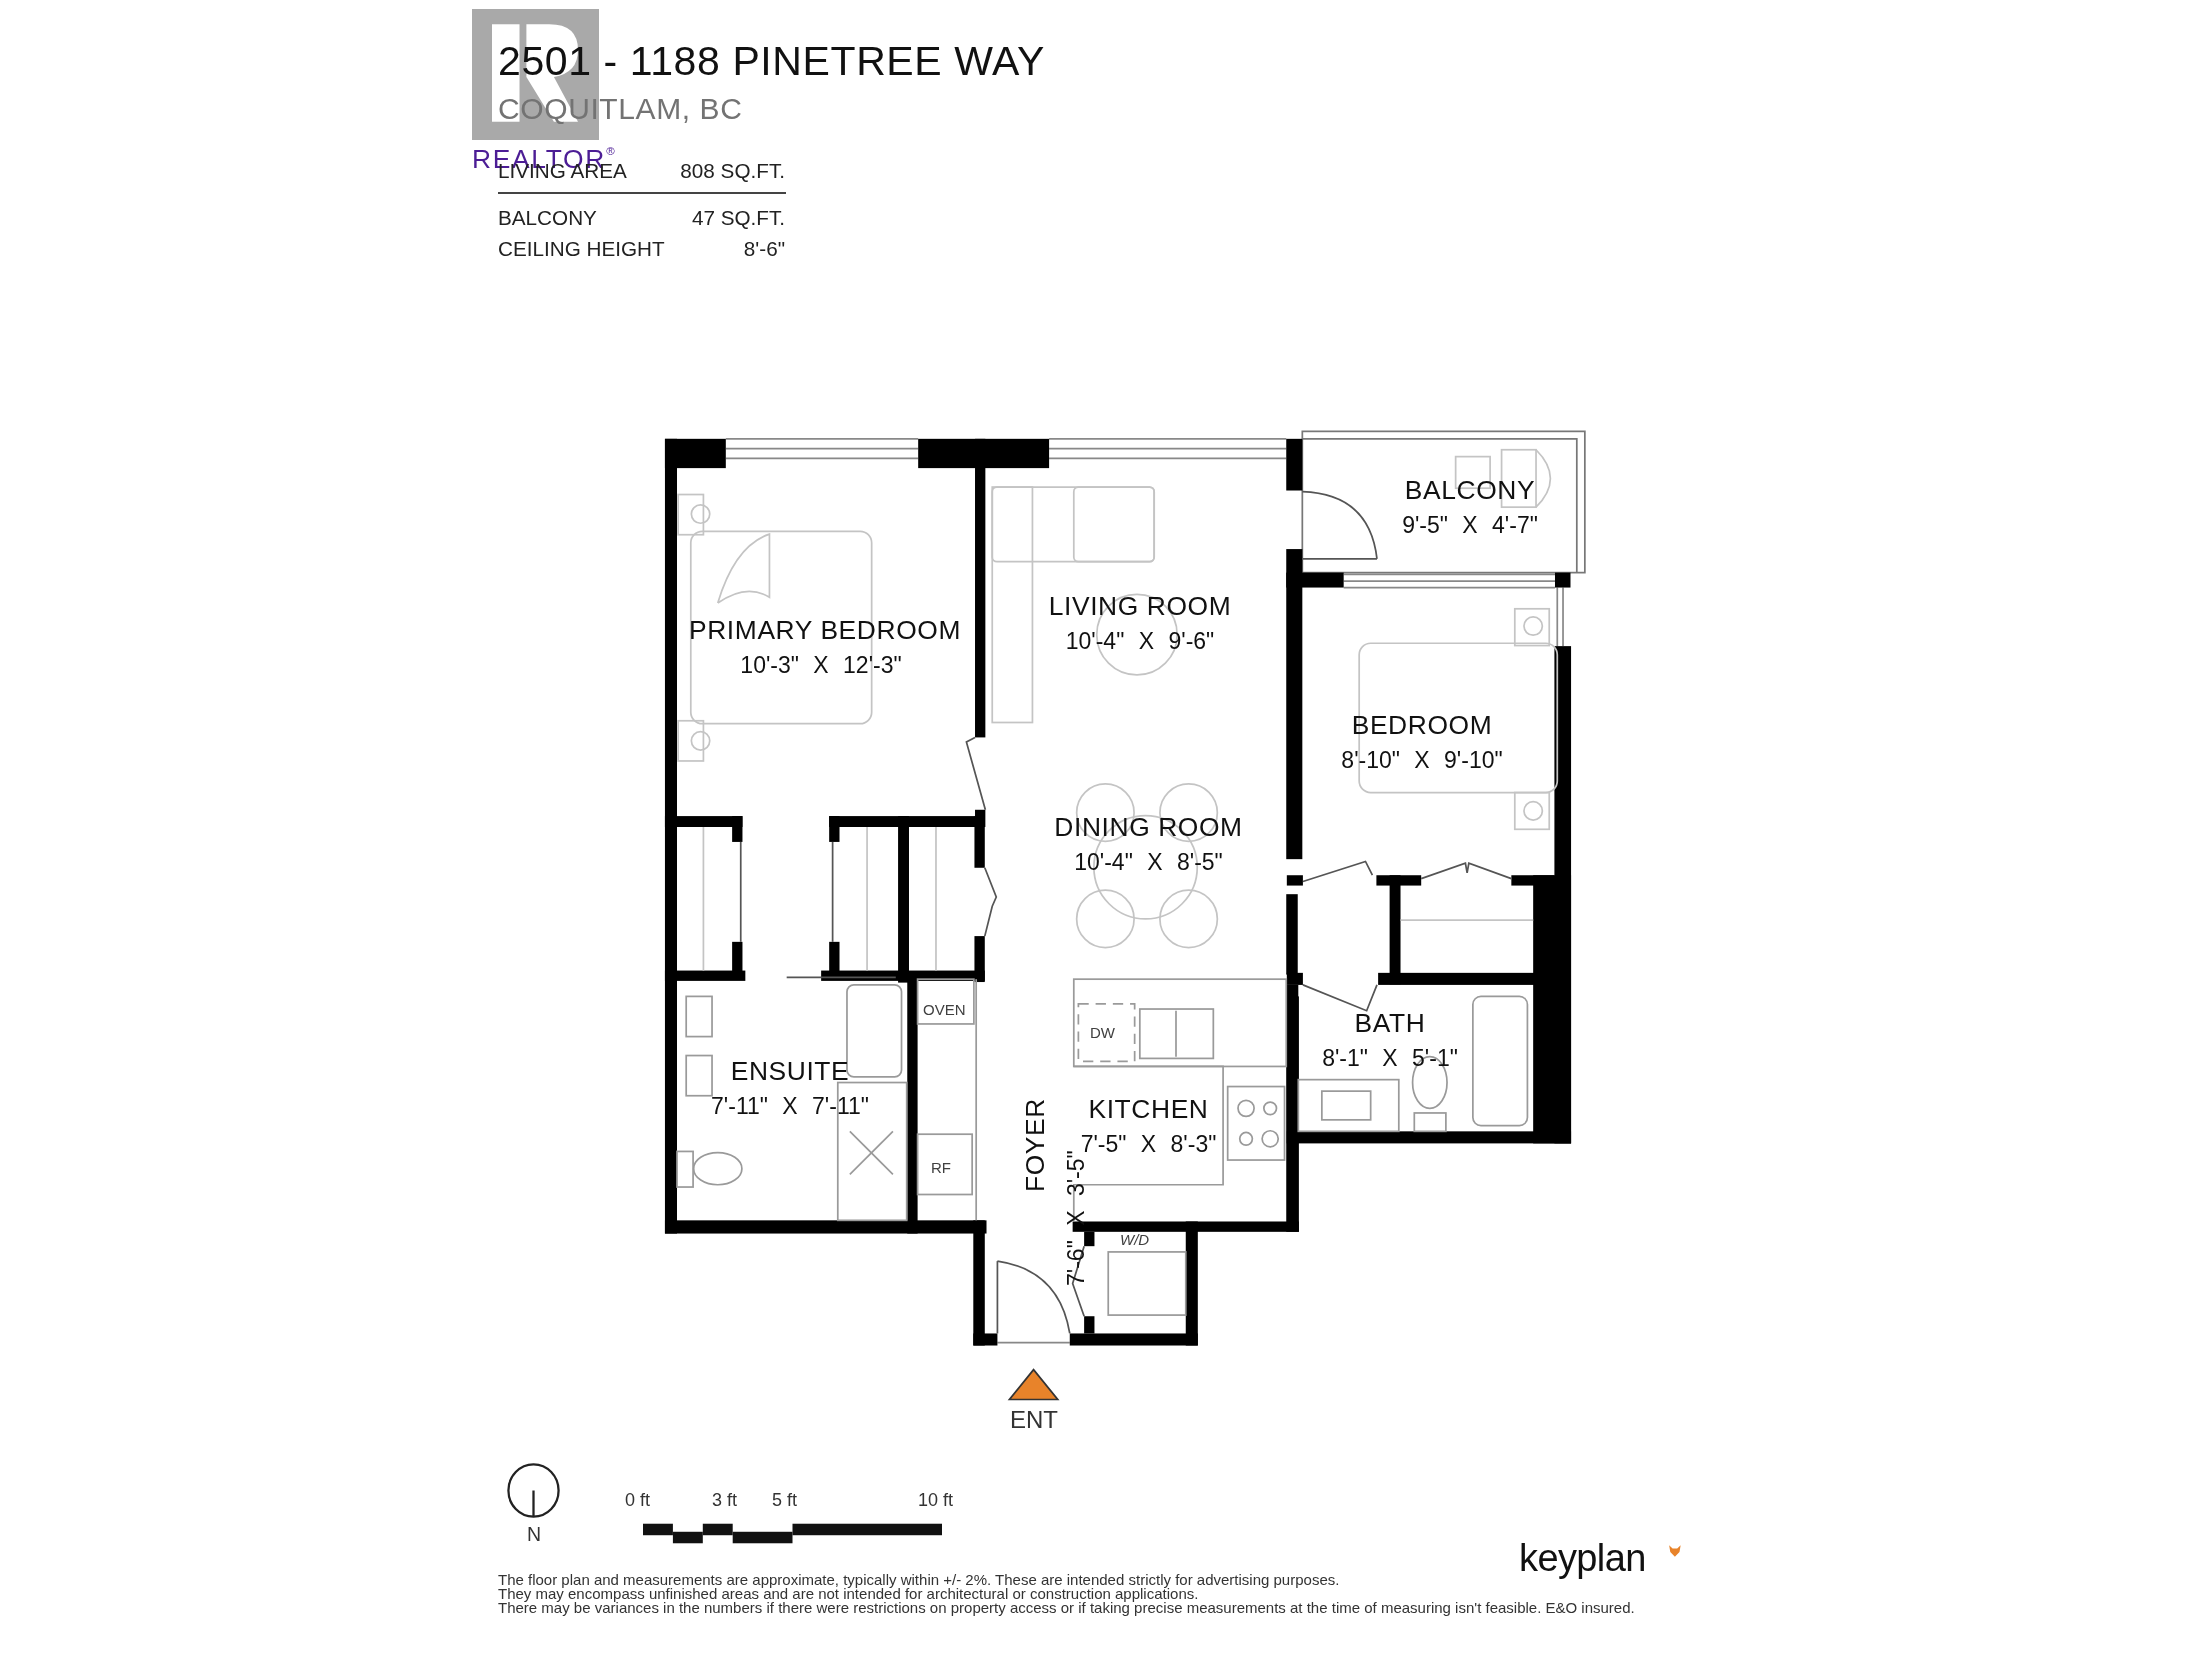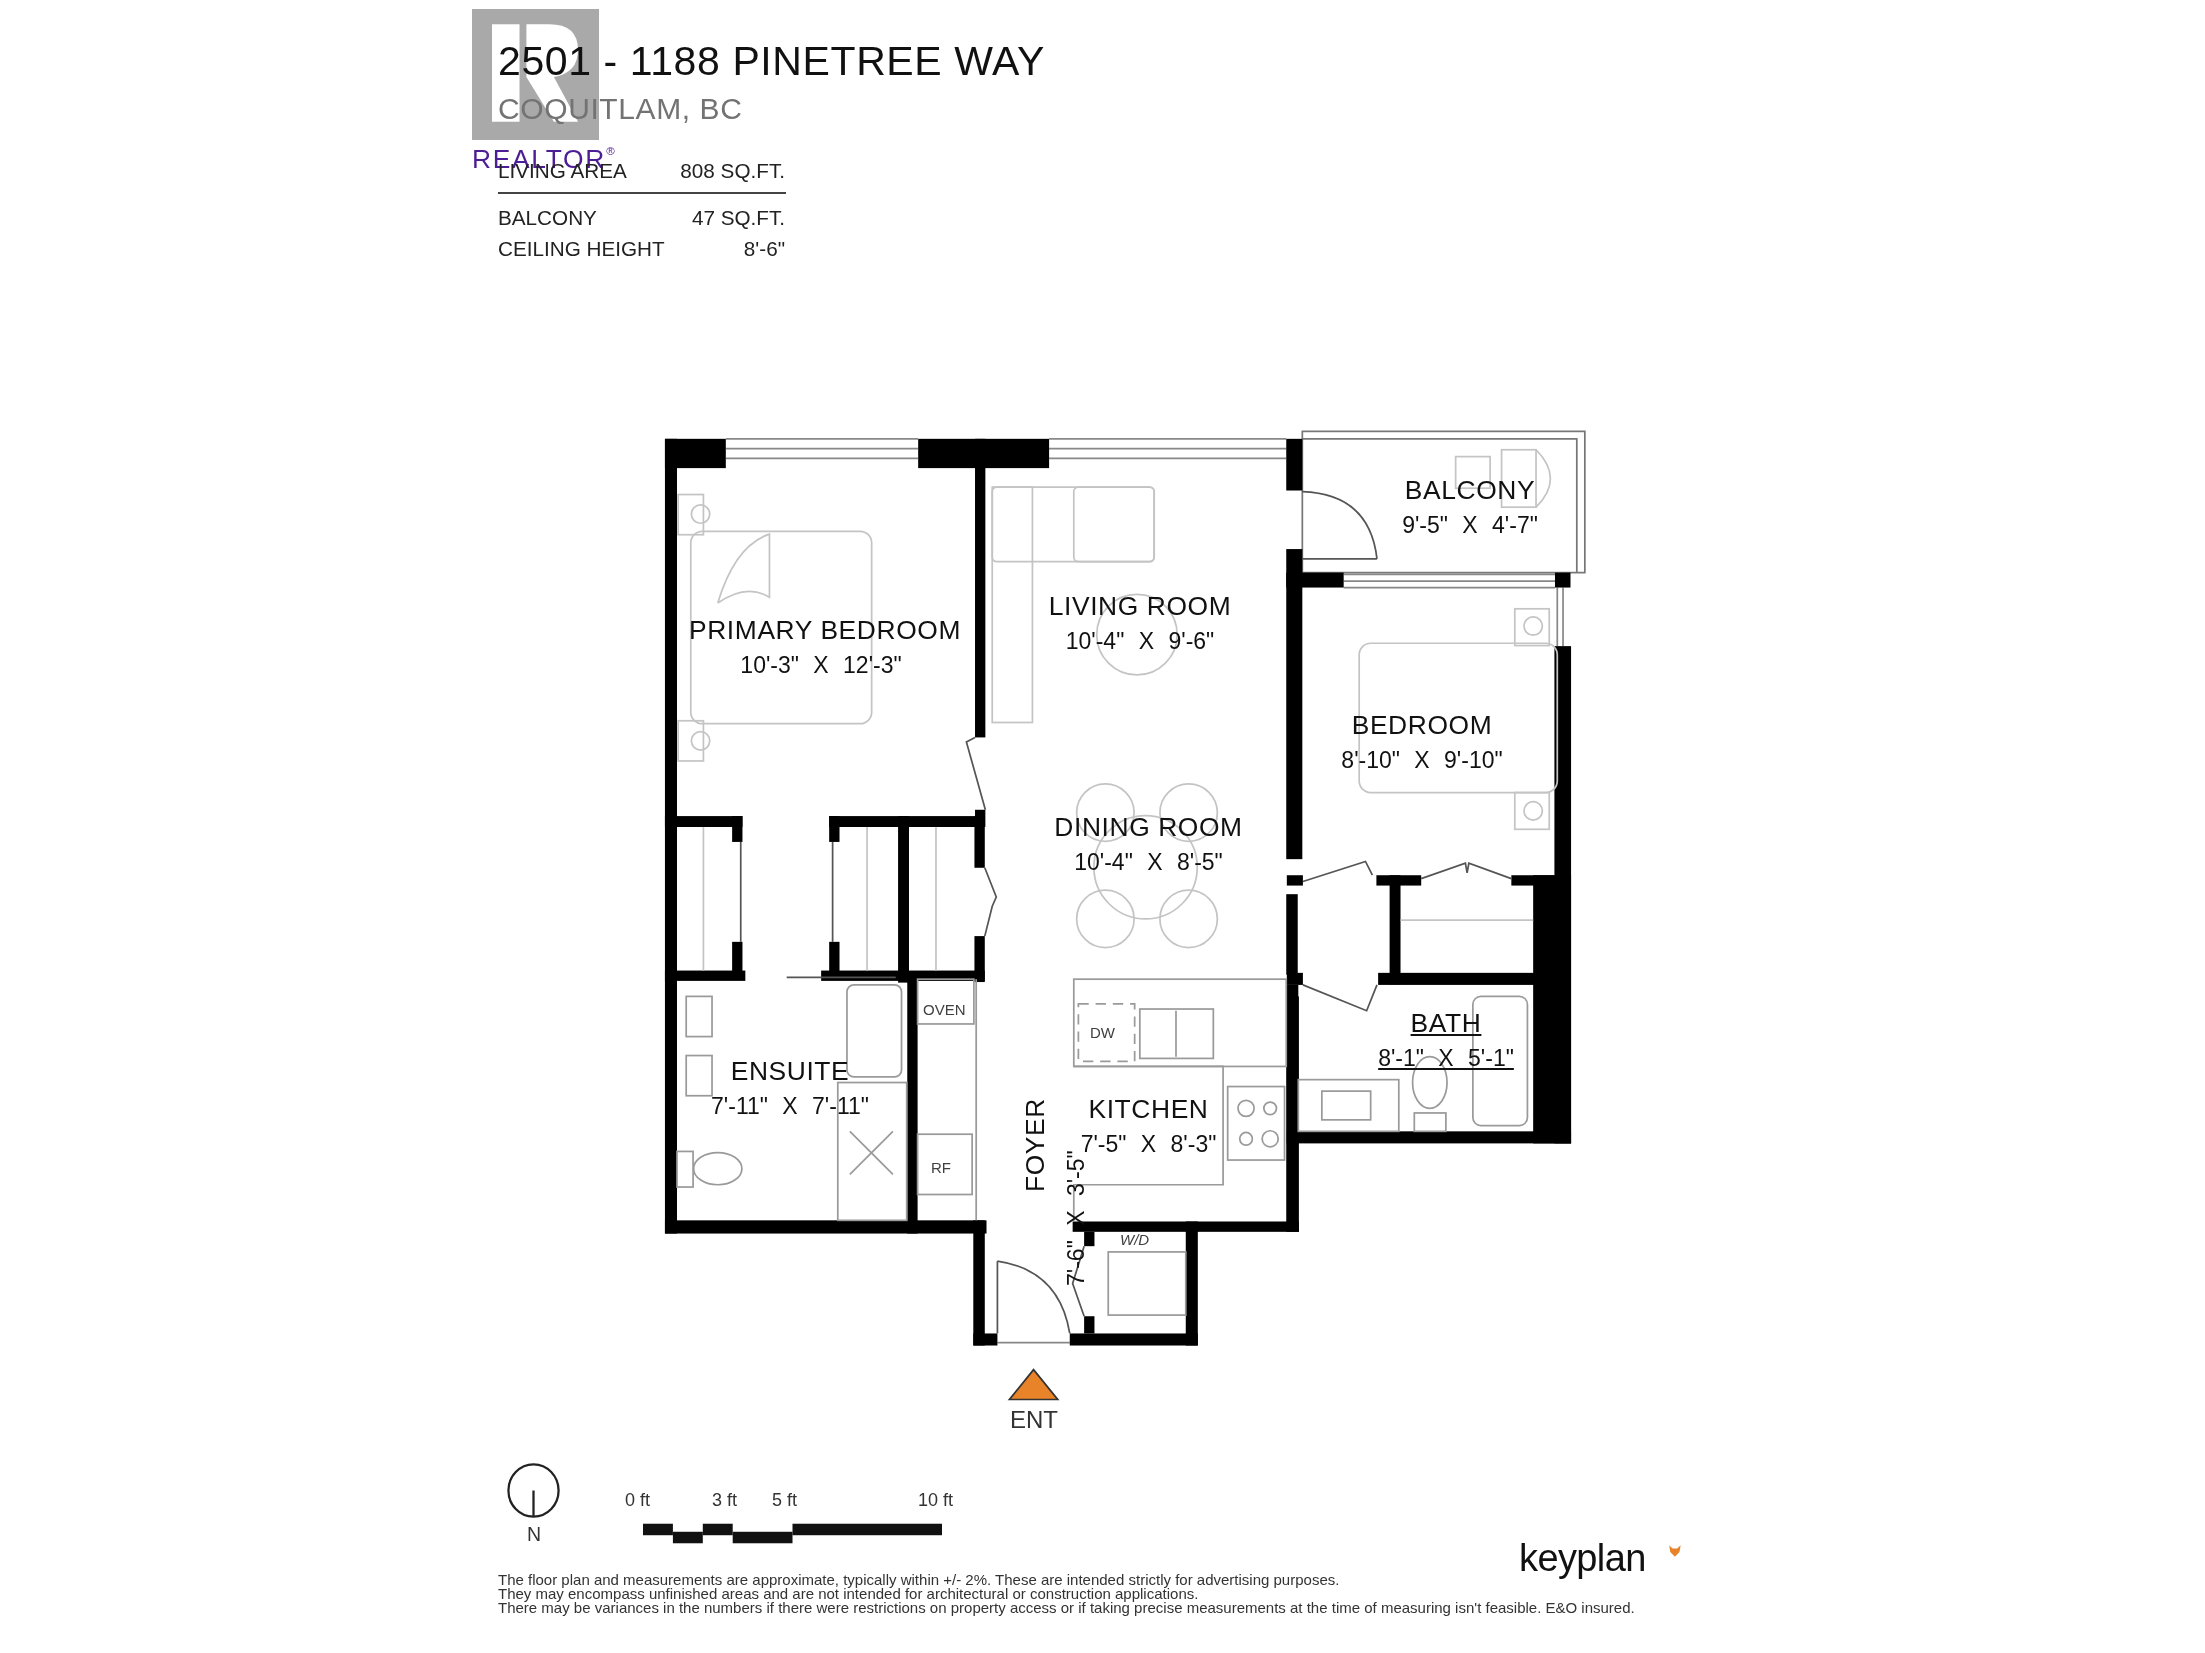--- a/index.html
+++ b/index.html
@@ -268,21 +268,21 @@
   <div class="room-dim">8'-10" X 9'-10"</div>
 </div>
 <div class="room-label" style="left:1028px; top:814px; width:241px;">
   <div class="room-name">DINING ROOM</div>
   <div class="room-dim">10'-4" X 8'-5"</div>
 </div>
 <div class="room-label" style="left:701px; top:1058px; width:178px;">
   <div class="room-name">ENSUITE</div>
   <div class="room-dim">7'-11" X 7'-11"</div>
 </div>
-<div class="room-label" style="left:1360px; top:1010px; width:172px;text-decoration:underline;">
+<div class="room-label" style="left:1304px; top:1010px; width:172px;">
   <div class="room-name">BATH</div>
   <div class="room-dim">8'-1" X 5'-1"</div>
 </div>
 <div class="room-label" style="left:1065px; top:1096px; width:167px;">
   <div class="room-name">KITCHEN</div>
   <div class="room-dim">7'-5" X 8'-3"</div>
 </div>
 <div class="foyer-label">
   <div class="room-name">FOYER</div>
 </div>

